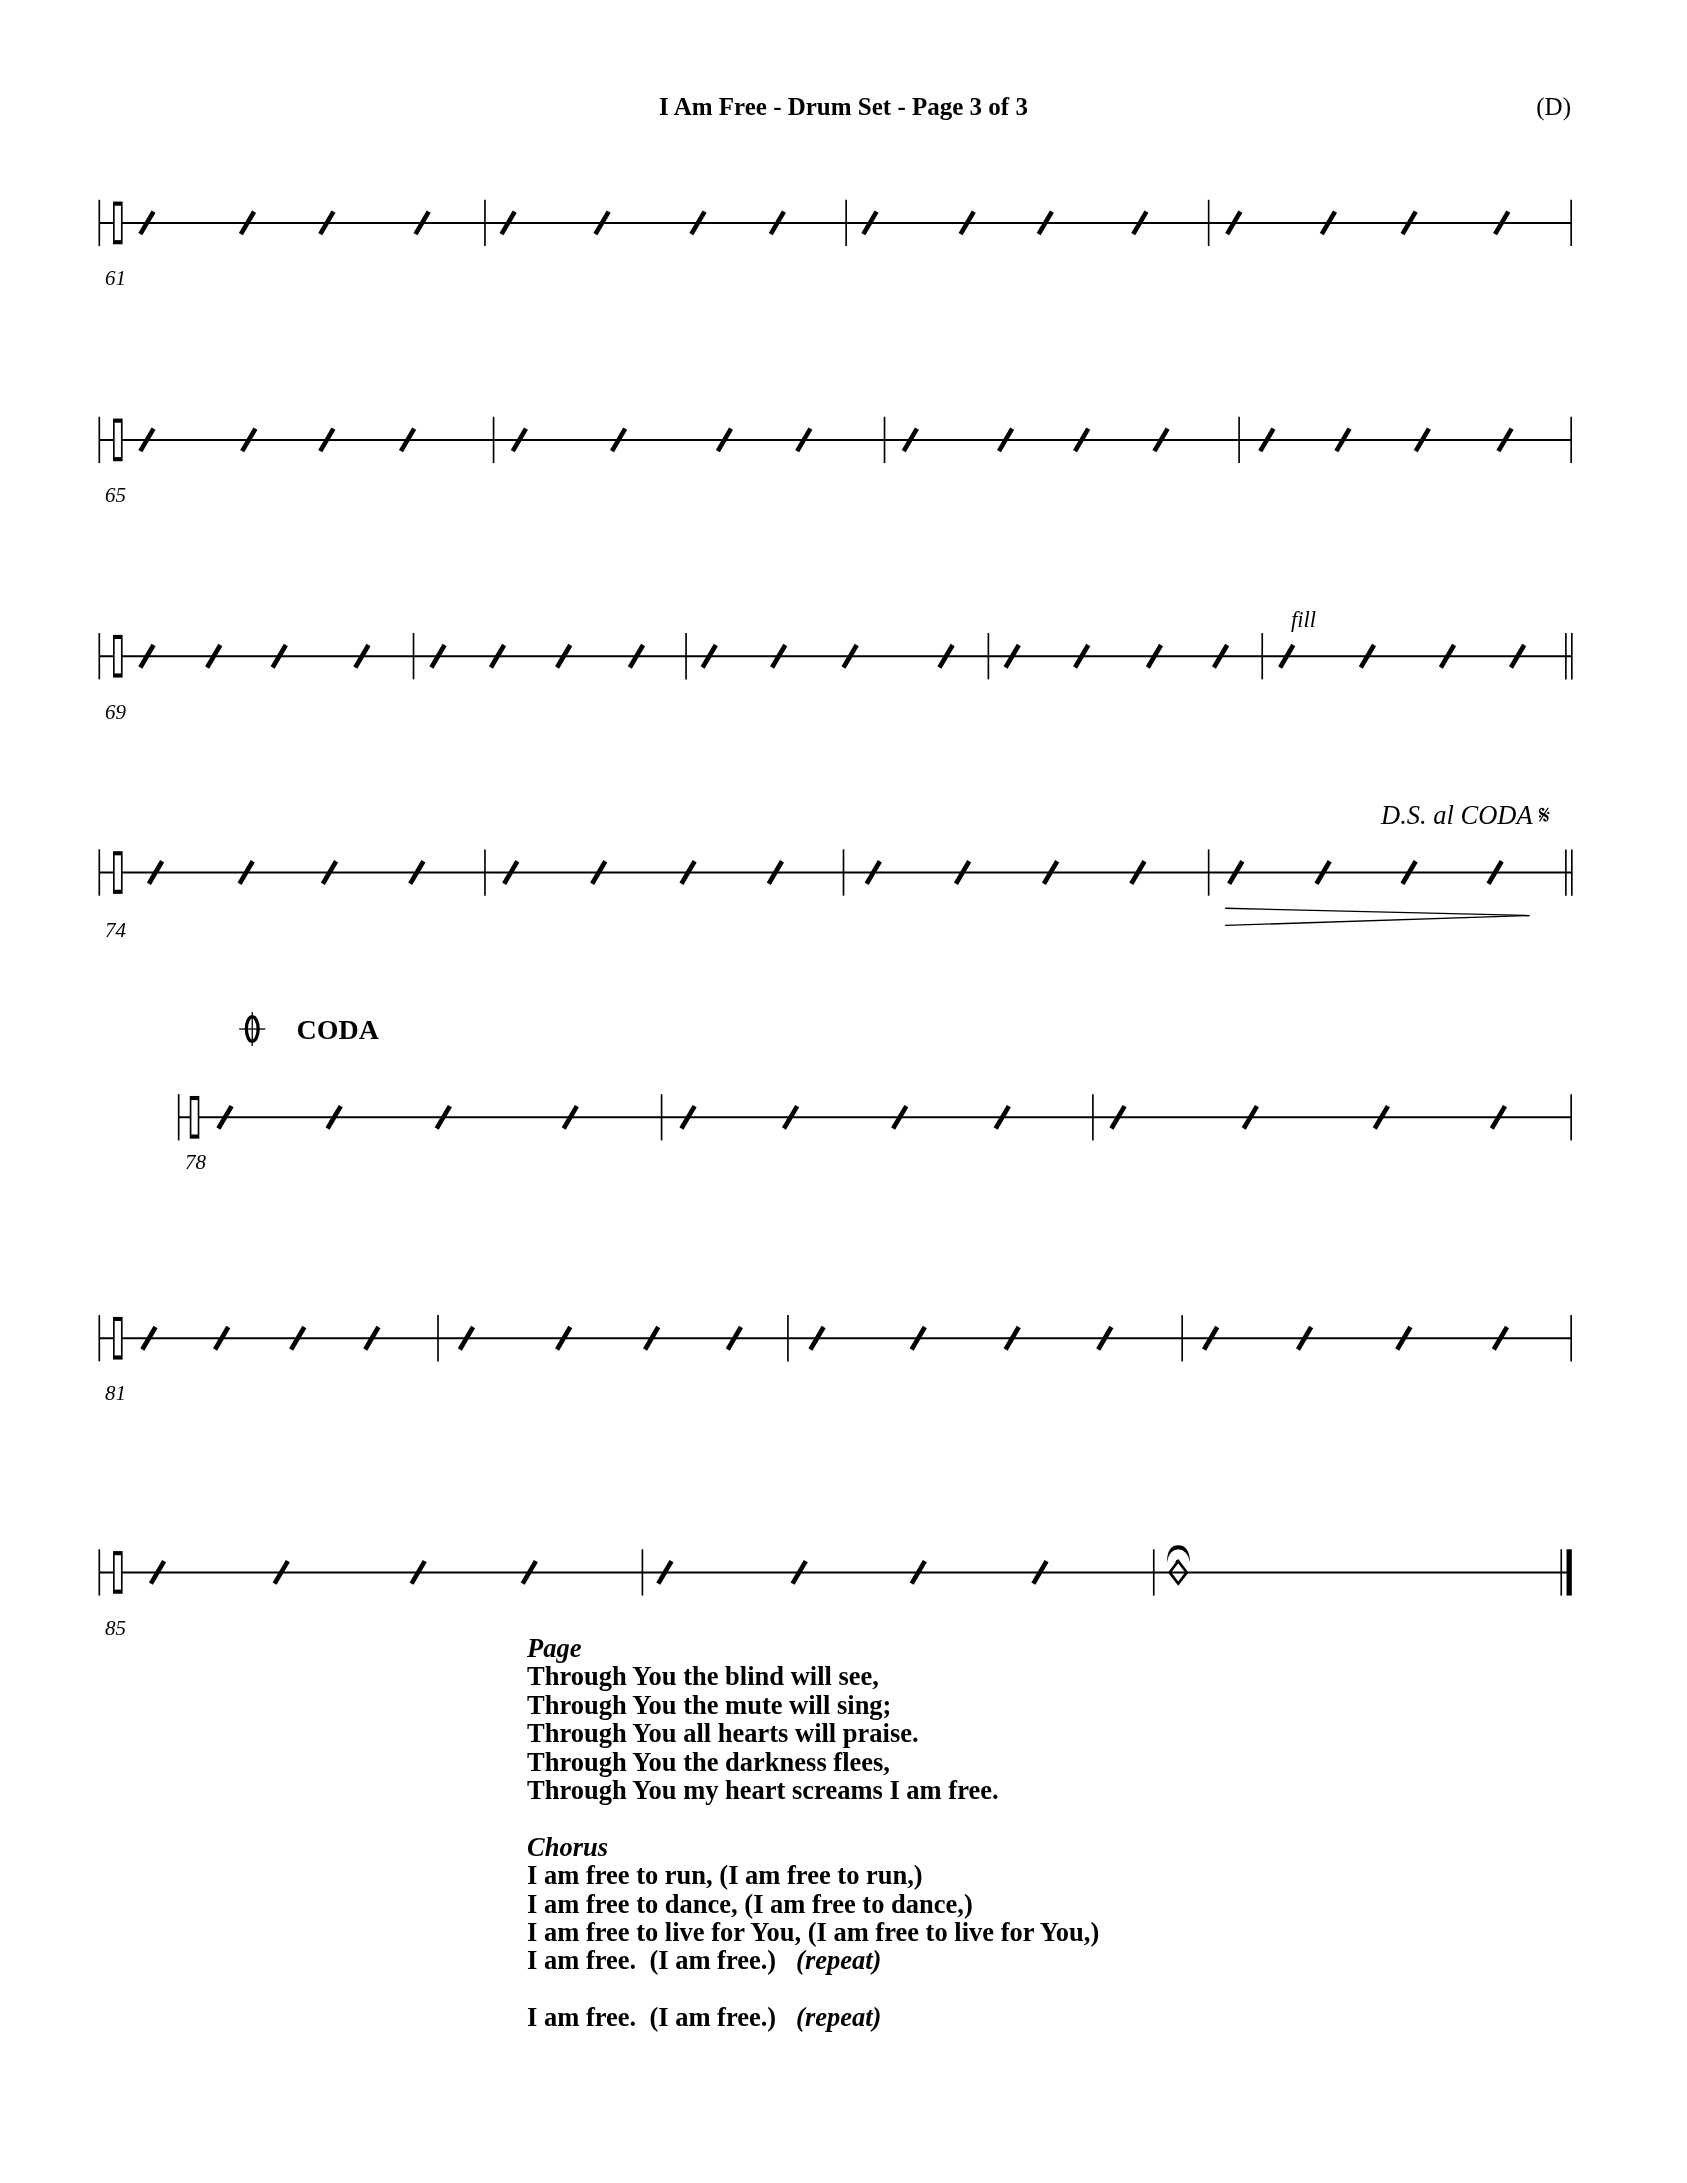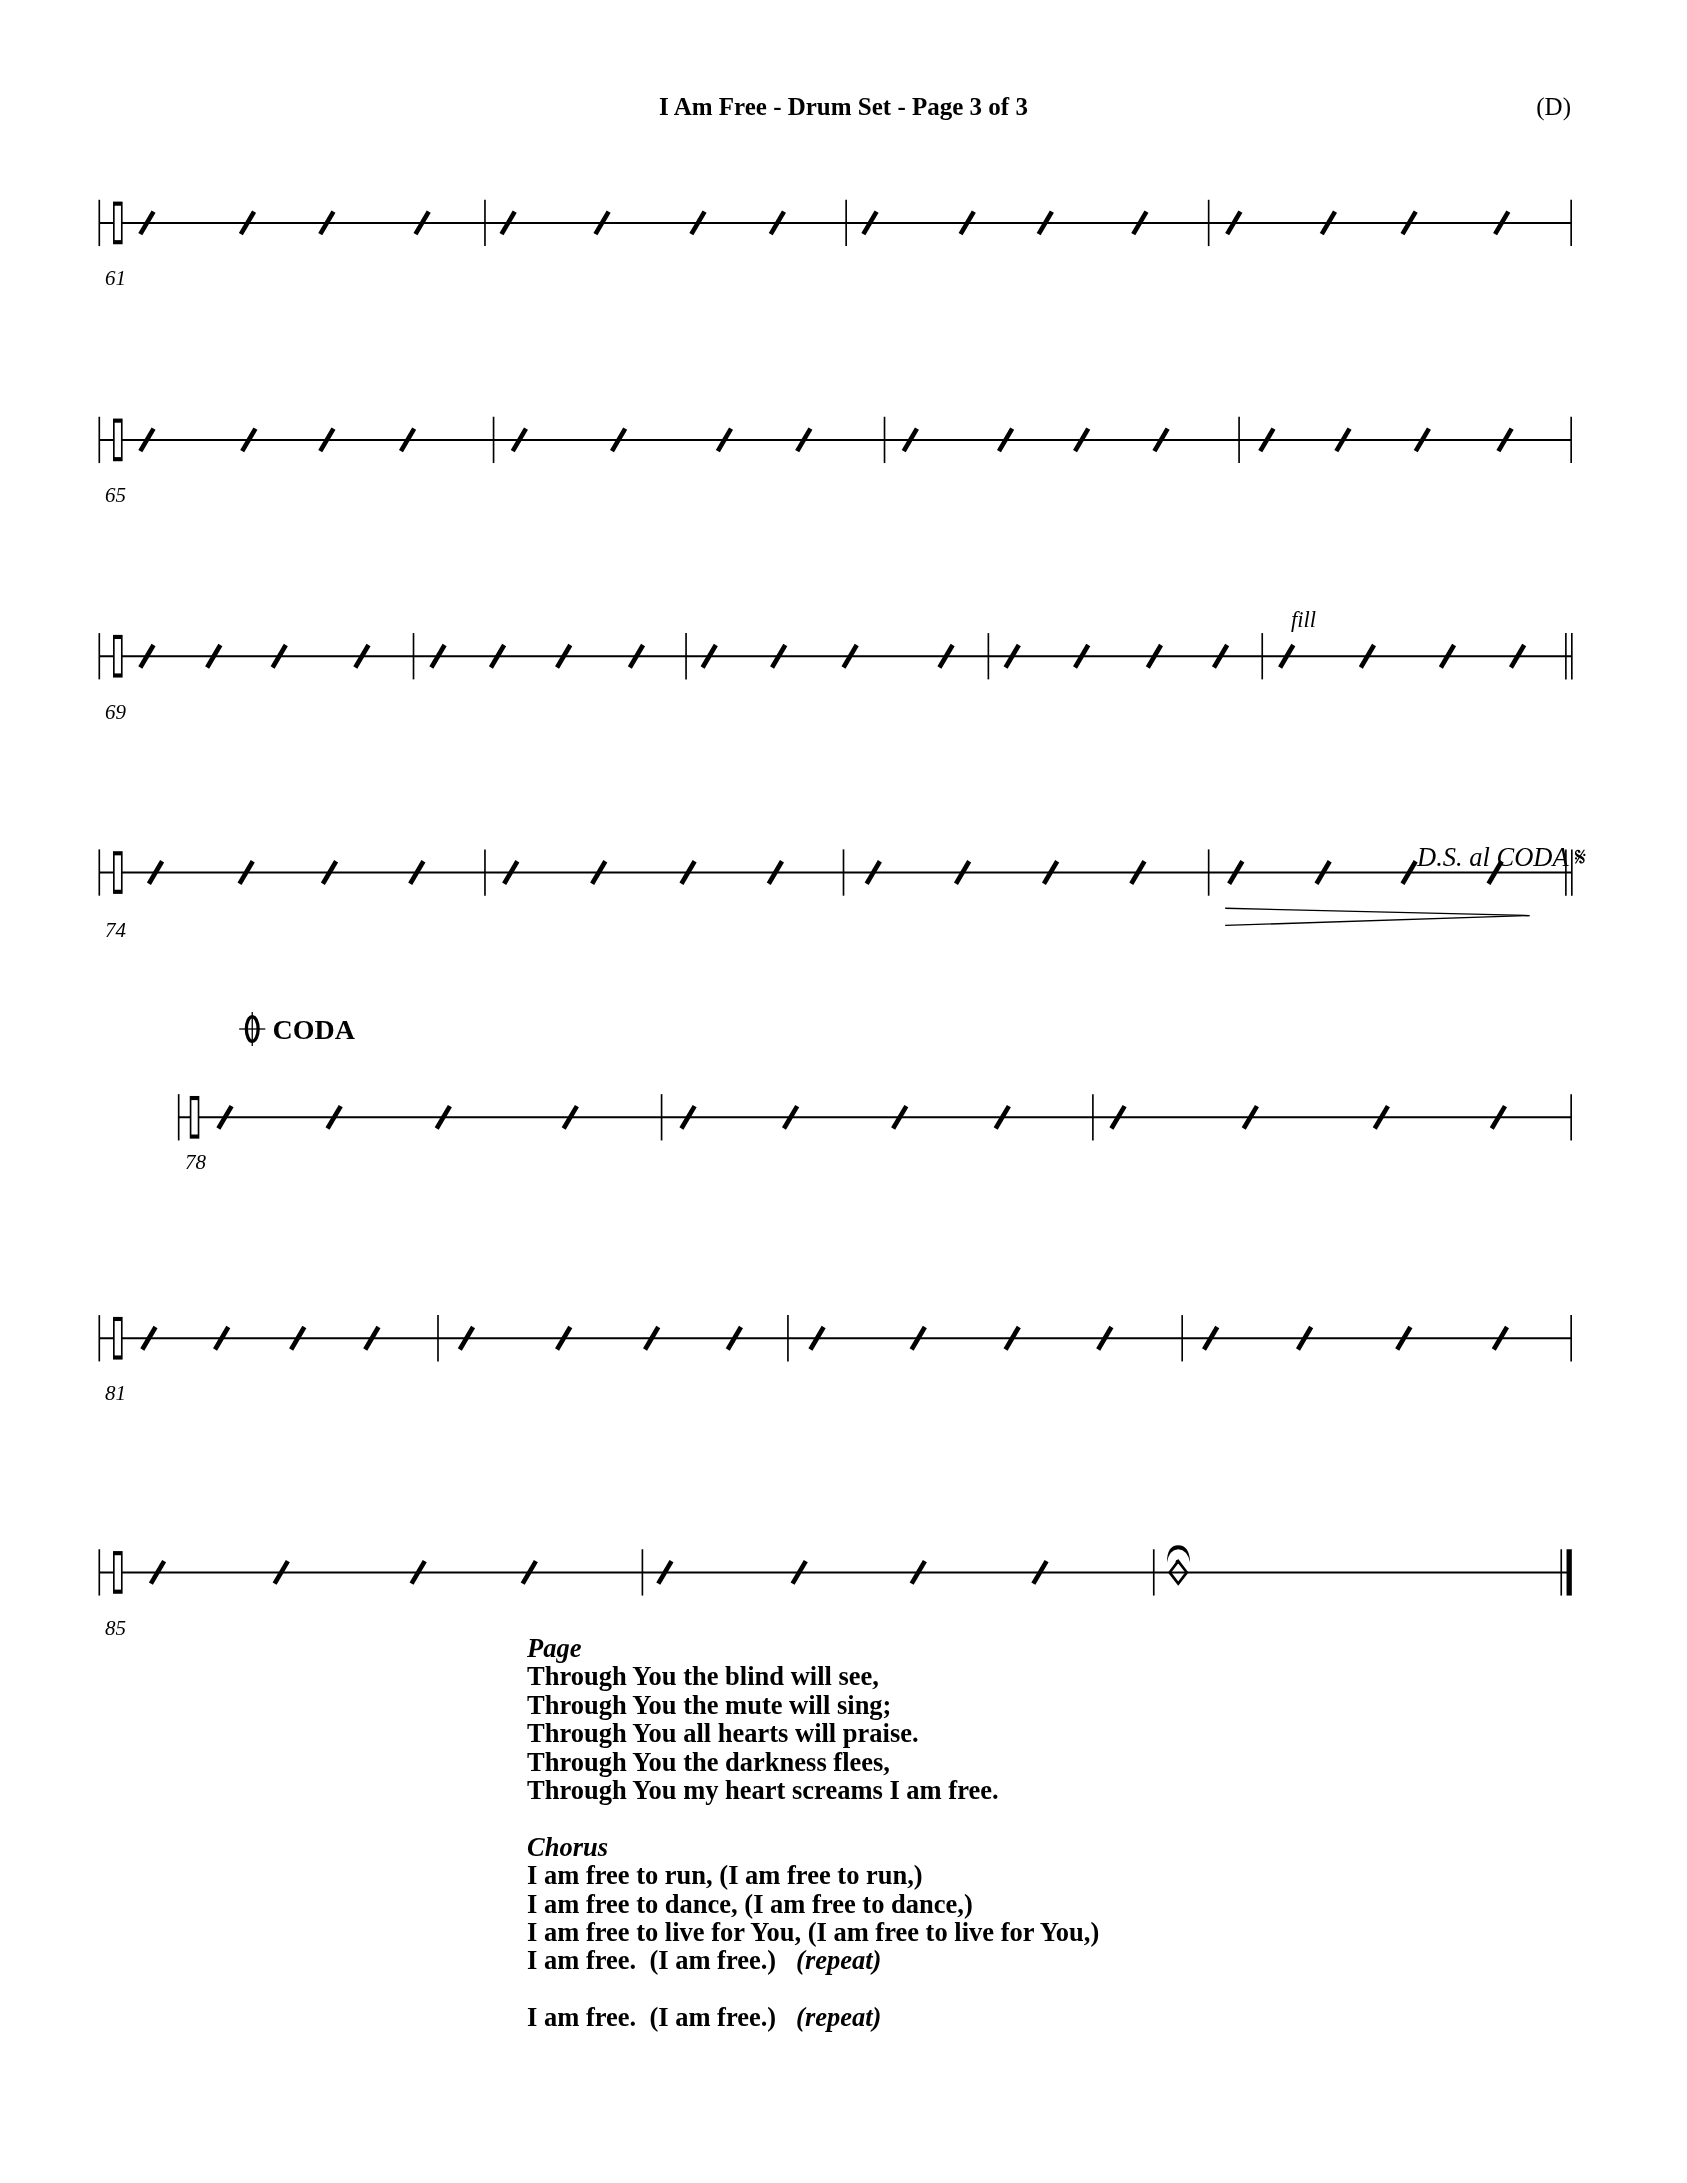--- a/index.html
+++ b/index.html
@@ -176,34 +176,34 @@
       <line x1="1858" y1="1336" x2="1878" y2="1302"></line>
         <line x1="1990" y1="1336" x2="2010" y2="1302"></line>
       <line x1="2120" y1="1336" x2="2140" y2="1302"></line>
         <line x1="2250" y1="1336" x2="2270" y2="1302"></line>
     </g>
     <g stroke="#000" stroke-width="2" fill="none">
       <line x1="1852" y1="1373" x2="2312" y2="1384"></line>
       <line x1="1852" y1="1399" x2="2312" y2="1384"></line>
     </g>
   </svg>
-  <div class="ds-text" style="left:1381px; top:841px;margin-left:36px;">
+  <div class="ds-text" style="left:1381px; top:799px;">
     <span>D.S. al CODA</span>
     <span style="font-style:normal; font-family:'DejaVu Sans', sans-serif;">𝄋</span>
   </div>
   <div class="measure-num" style="left:105px; top:918px;">74</div>
 </div>
 
 <div class="coda-label" style="left:239px; top:1012px;">
   <svg width="26.5" height="34" viewBox="0 0 40 52" style="vertical-align:-6.6px;">
     <ellipse cx="20" cy="26" rx="9" ry="19" fill="none" stroke="#000" stroke-width="5"></ellipse>
     <line x1="20" y1="0" x2="20" y2="52" stroke="#000" stroke-width="2"></line>
     <line x1="0" y1="26" x2="40" y2="26" stroke="#000" stroke-width="2"></line>
   </svg>
-  <span style="margin-left:0;">CODA</span>
+  <span style="margin-left:24px;">CODA</span>
 </div>
 
 <div class="system" style="top:0;">
   <svg width="1687" height="2183" viewBox="0 0 2550 3300">
     <g stroke="#000" stroke-width="3" fill="none">
       <line x1="270" y1="1689" x2="2375" y2="1689"></line>
       <line x1="270" y1="1654" x2="270" y2="1724" stroke-width="2.5"></line>
       <line x1="1000" y1="1654" x2="1000" y2="1724" stroke-width="2.5"></line>
       <line x1="1652" y1="1654" x2="1652" y2="1724" stroke-width="2.5"></line>
       <line x1="2375" y1="1654" x2="2375" y2="1724" stroke-width="2.5"></line>

